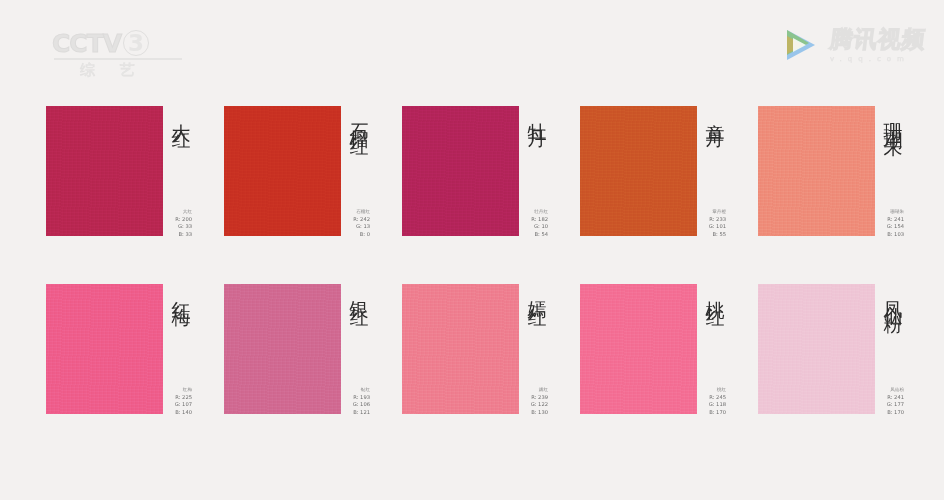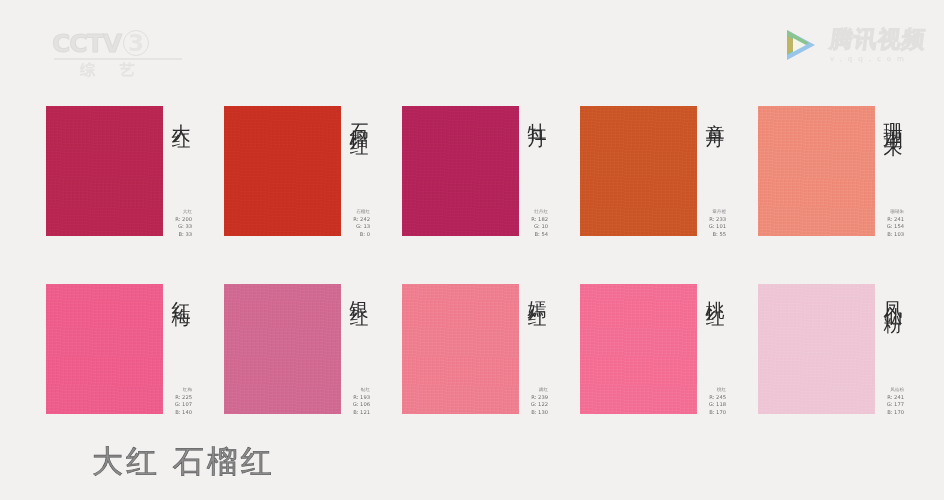--- a/index.html
+++ b/index.html
@@ -264,15 +264,14 @@
           <span class="hdr">凤仙粉</span>
           <span>R: 241</span><br>
           <span>G: 177</span><br>
           <span>B: 170</span>
         </div>
       </div>
     </div>
 
   </div>
 
-  <div class="caption">大红 石榴红</div>
 
 </div>
 
 </body></html>

